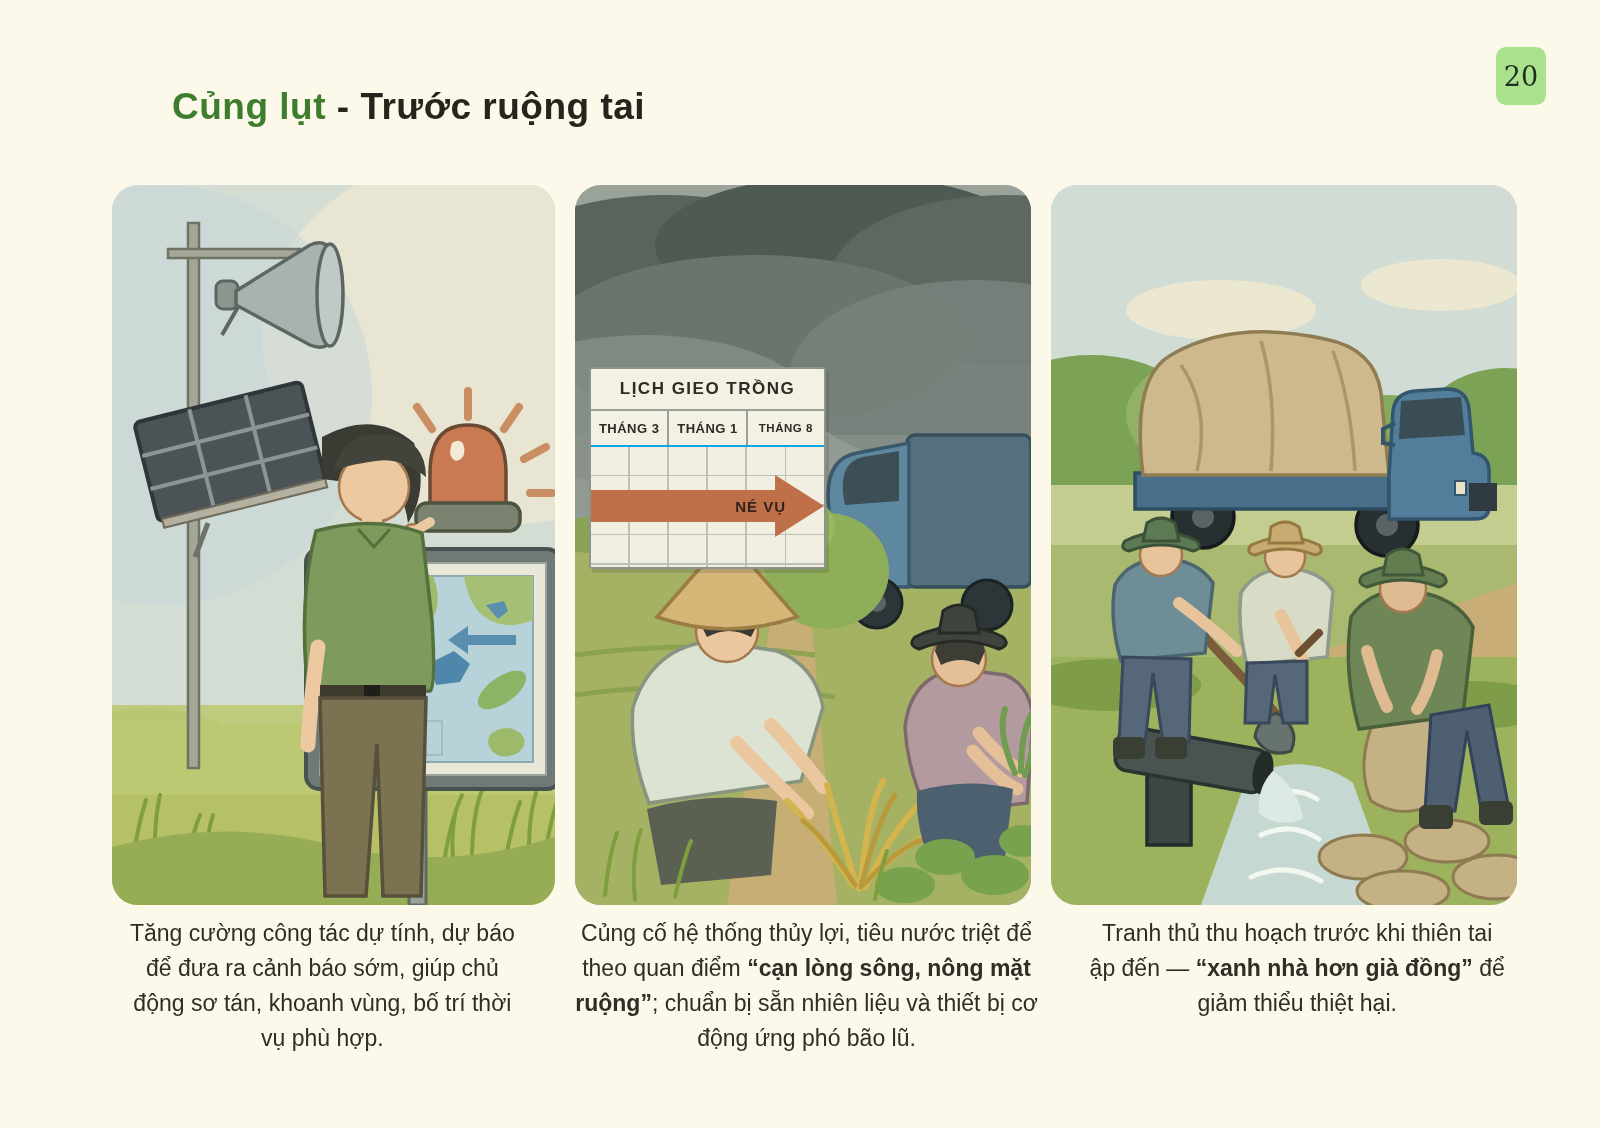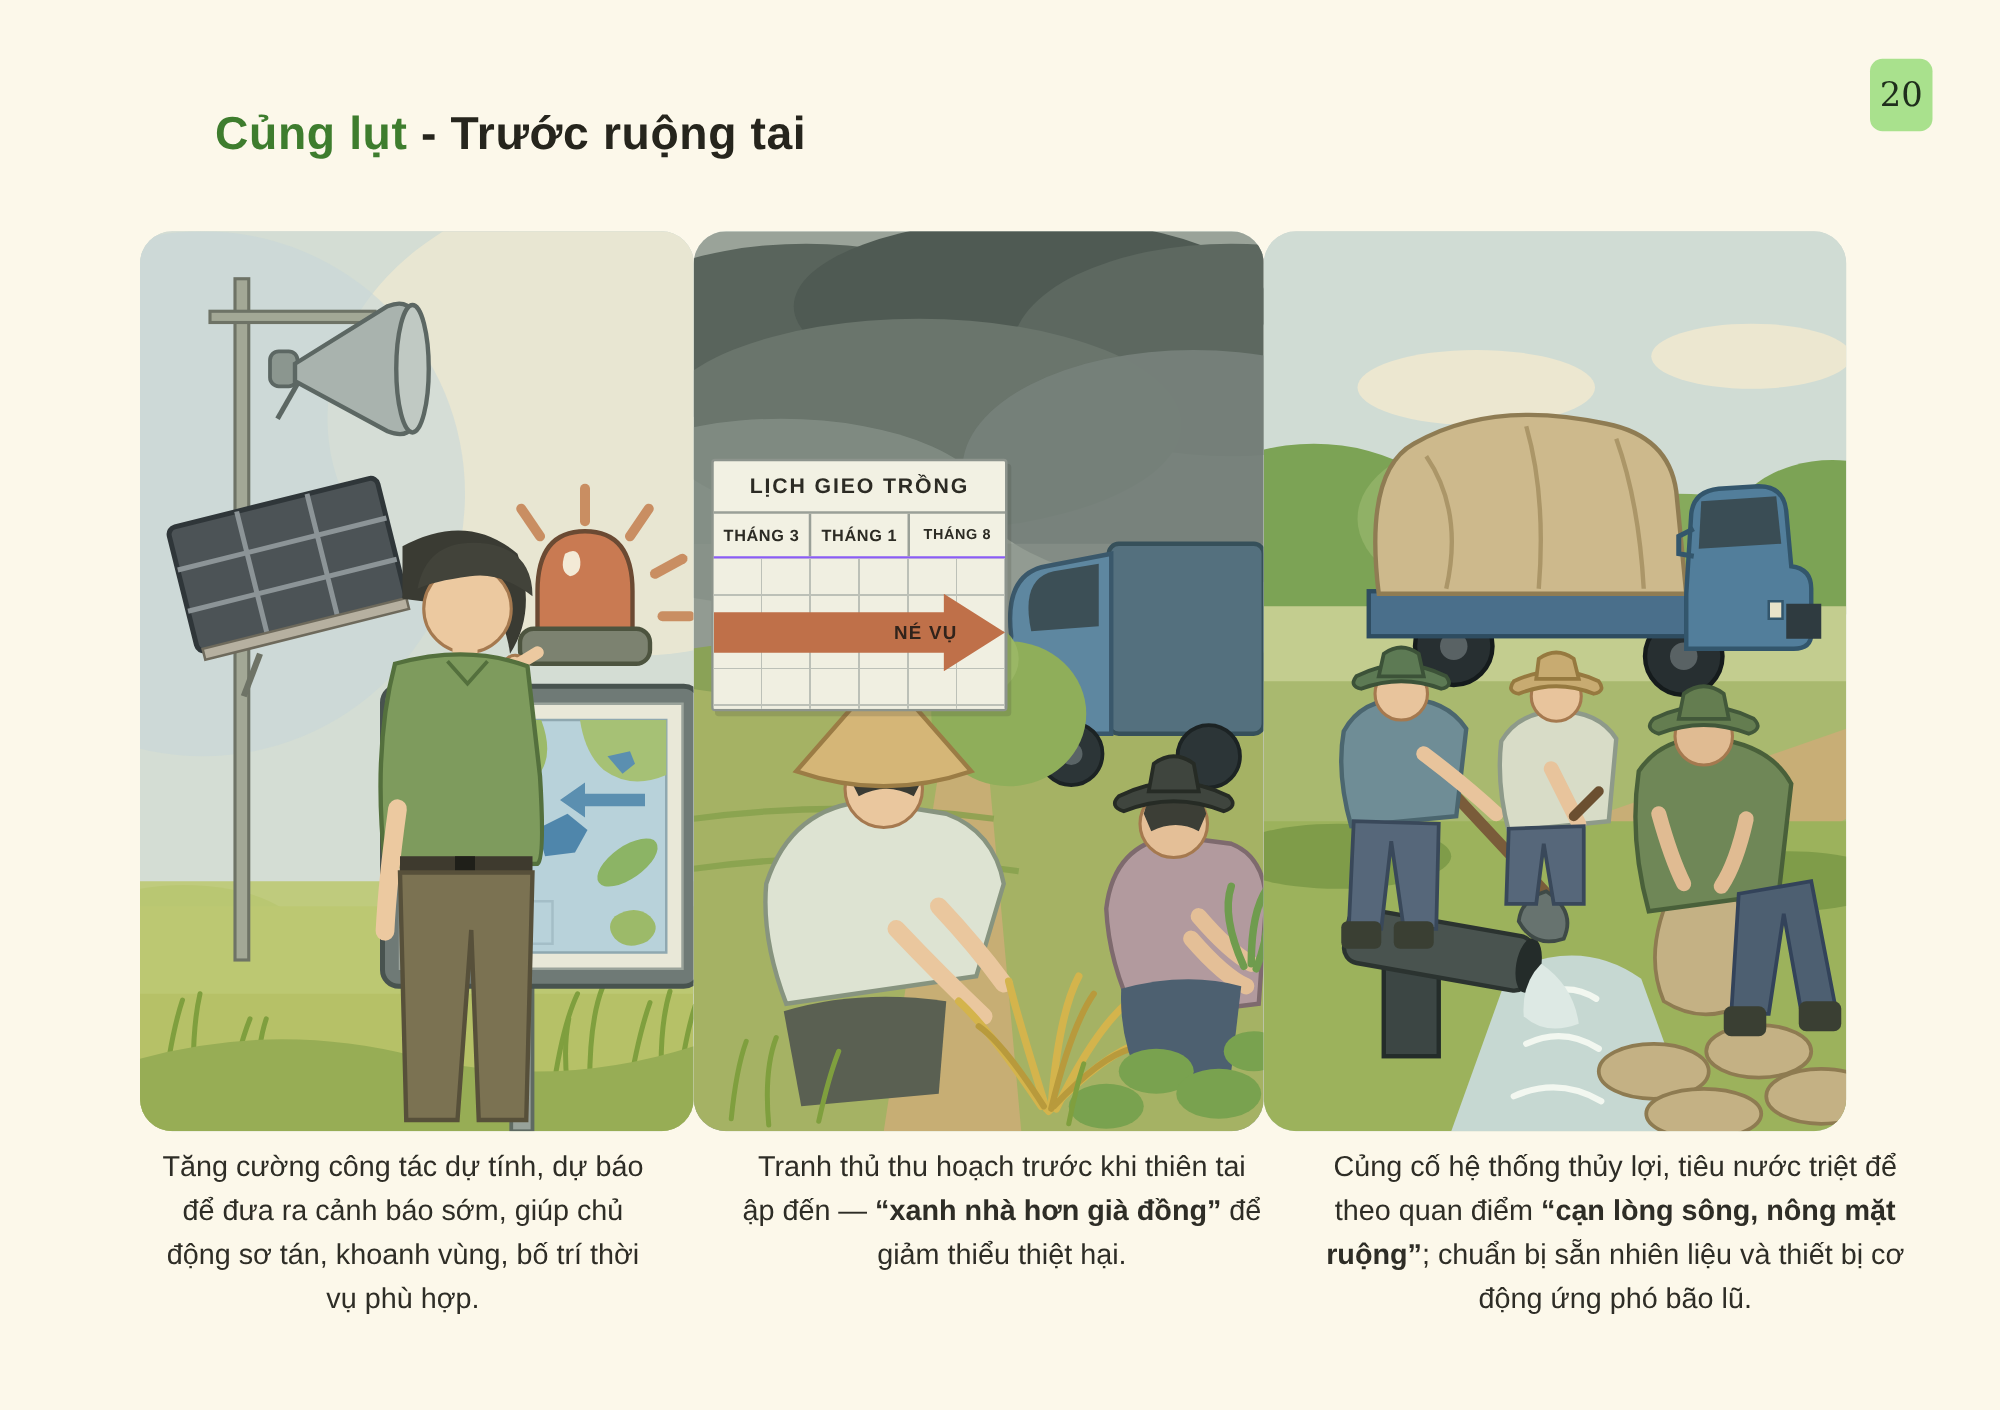--- a/index.html
+++ b/index.html
@@ -23,21 +23,21 @@
   .title{
     position:absolute;left:172px;top:86px;
     font-size:37px;font-weight:700;letter-spacing:.5px;
     white-space:nowrap;
   }
   .title .dark{color:#26251d;}
 
   
   .panels{
     position:absolute;left:112px;top:185px;width:1402px;height:720px;
-    display:flex;
+    display:flex;gap:20px;
   }
   .panel{
     position:relative;height:720px;border-radius:26px;overflow:hidden;
     background:#cfd9d2;flex:0 0 auto;
   }
   .panel svg{display:block;width:100%;height:100%;}
   .p1{width:443px;}
   .p2{width:456px;}
   .p3{width:466px;}
 
@@ -46,21 +46,21 @@
     position:absolute;left:14px;top:182px;width:233px;height:198px;
     background:#f2f1e3;border:2px solid #8d948d;border-radius:3px;
     box-shadow:3px 4px 0 rgba(60,60,50,.18);
     display:flex;flex-direction:column;
     font-weight:700;color:#2c2b24;
   }
   .cal-title{
     flex:0 0 40px;display:flex;align-items:center;justify-content:center;
     font-size:17px;letter-spacing:1.5px;border-bottom:2px solid #9aa098;
   }
-  .cal-cols{flex:0 0 34px;display:flex;border-bottom:2px solid #8b5cf6;}
+  .cal-cols{flex:0 0 34px;display:flex;border-bottom:2px solid #0ea5e9;}
   .cal-col{
     flex:1;display:flex;align-items:center;justify-content:center;
     font-size:13px;letter-spacing:.5px;border-right:2px solid #9aa098;
   }
   .cal-col:last-child{border-right:none;font-size:11.5px;}
   .cal-grid{
     flex:1;position:relative;background-color:#f0efe1;
     background-image:
       repeating-linear-gradient(to right, transparent 0 37.5px, #bcc0b7 37.5px 39px),
       repeating-linear-gradient(to bottom, transparent 0 28px, #bcc0b7 28px 29.5px);
@@ -392,21 +392,21 @@
           <rect x="428" y="616" width="34" height="24" rx="6" fill="#3a3f33"></rect>
         </g>
       </svg>
     </div>
   </div>
 
   <div class="captions">
     <div class="caption cap1">
       <span>Tăng cường công tác dự tính, dự báo để đưa ra cảnh báo sớm, giúp chủ động sơ tán, khoanh vùng, bố trí thời vụ phù hợp.</span><b></b><span></span>
     </div>
+    <div class="caption cap3">
+      <span>Củng cố hệ thống thủy lợi, tiêu nước triệt để theo quan điểm </span><b>“cạn lòng sông, nông mặt ruộng”</b><span>; chuẩn bị sẵn nhiên liệu và thiết bị cơ động ứng phó bão lũ.</span>
+    </div>
     <div class="caption cap2">
       <span>Tranh thủ thu hoạch trước khi thiên tai ập đến — </span><b>“xanh nhà hơn già đồng”</b><span> để giảm thiểu thiệt hại.</span>
     </div>
-    <div class="caption cap3">
-      <span>Củng cố hệ thống thủy lợi, tiêu nước triệt để theo quan điểm </span><b>“cạn lòng sông, nông mặt ruộng”</b><span>; chuẩn bị sẵn nhiên liệu và thiết bị cơ động ứng phó bão lũ.</span>
-    </div>
   </div>
 
 </div>
 
 </body></html>

